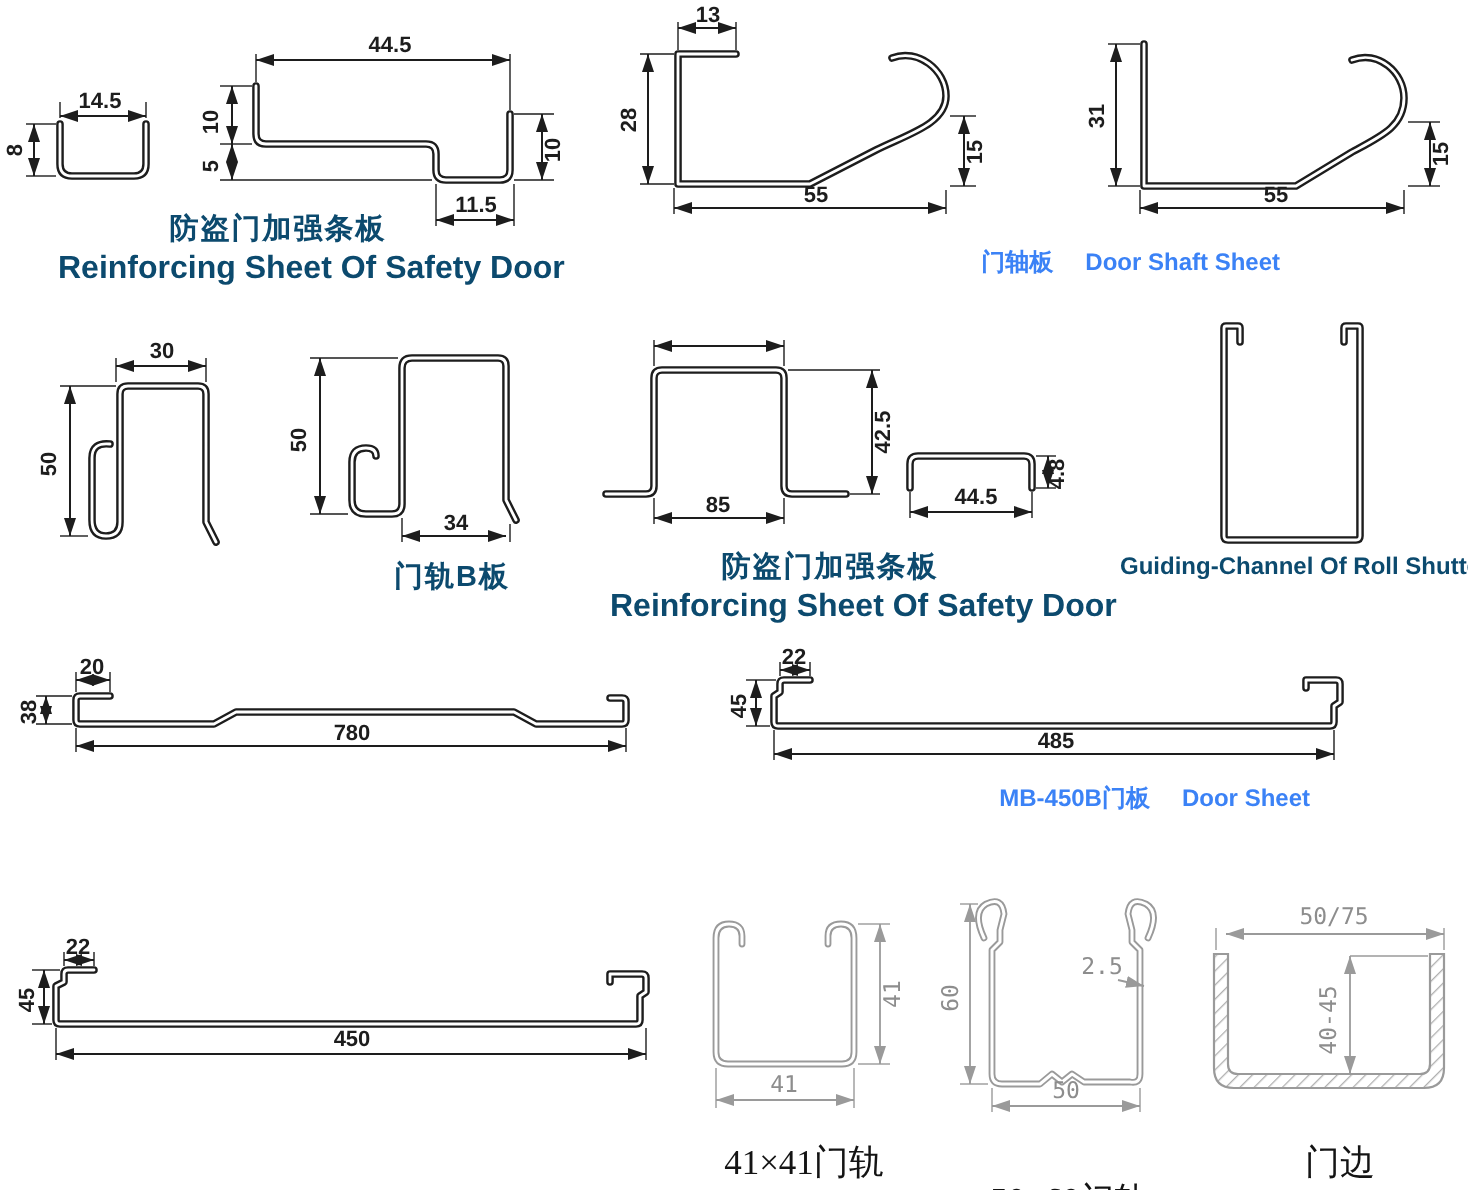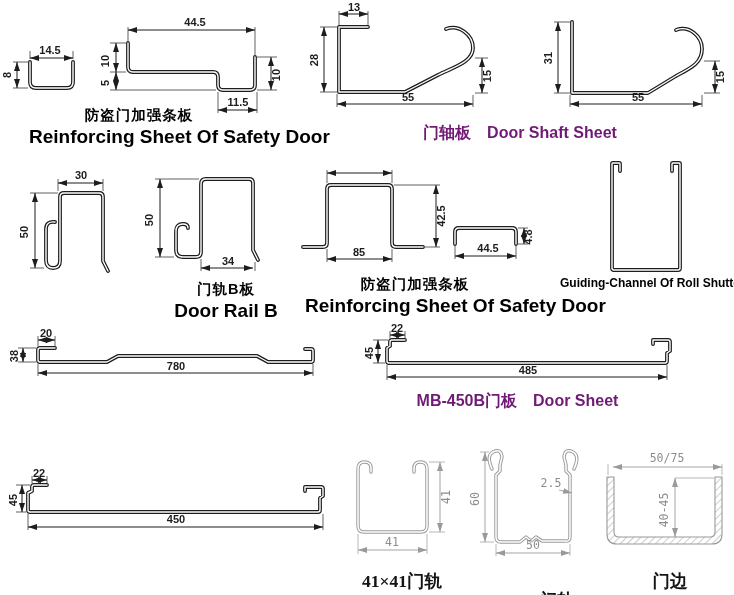--- a/index.html
+++ b/index.html
@@ -13,29 +13,29 @@
   .go{fill:none;stroke:#9a9a9a;stroke-width:3.4;stroke-linejoin:round;stroke-linecap:round}
   .gi{fill:none;stroke:#fff;stroke-width:1.5;stroke-linejoin:round;stroke-linecap:round}
   
   .d{stroke:#1d1d1d;stroke-width:1;fill:none}
   .x{stroke:#1d1d1d;stroke-width:0.7;fill:none}
   .dg{stroke:#9a9a9a;stroke-width:0.9;fill:none}
   .xg{stroke:#9a9a9a;stroke-width:0.7;fill:none}
   text{font:bold 11px "Liberation Sans",sans-serif;fill:#1d1d1d;text-anchor:middle}
   text.g{font:11.5px "DejaVu Sans Mono",monospace;fill:#8d8d8d}
   
-  .cap{position:absolute;text-align:center;font-weight:bold;color:#000000;
+  .cap{position:absolute;text-align:center;font-weight:bold;color:#0c4a6e;
        line-height:1.3;white-space:nowrap}
   .cap .cn{font-size:14.5px;letter-spacing:1px}
-  .cap .en{font-size:19px}
+  .cap .en{font-size:16px}
   .cap .en-sm{font-size:12px}
-  .capline{position:absolute;text-align:center;font-weight:bold;color:#701a75;
-           font-size:16px;white-space:nowrap}
+  .capline{position:absolute;text-align:right;font-weight:bold;color:#3b82f6;
+           font-size:12px;white-space:nowrap}
   .capline .sp{display:inline-block;width:16px}
-  .cadcap{position:absolute;text-align:center;font-weight:bold;font-size:17.5px;
+  .cadcap{position:absolute;text-align:center;font-weight:normal;font-size:17.5px;
           color:#141414;font-family:"Liberation Serif",serif;white-space:nowrap}
 </style>
 </head>
 <body>
 
 <div id="stage">
 
   <svg width="0" height="0">
     <defs>
       <marker id="ad" viewBox="0 0 9 6" refX="9" refY="3" markerWidth="9" markerHeight="6" markerUnits="userSpaceOnUse" orient="auto-start-reverse">
@@ -169,21 +169,20 @@
       <line class="x" x1="24" y1="89" x2="5" y2="89"></line>
     <line class="d" x1="10" y1="11" x2="10" y2="89" marker-start="url(#ad)" marker-end="url(#ad)"></line>
     <text x="3" y="52" transform="rotate(-90 3 52)">50</text>
     <line class="x" x1="51" y1="91" x2="51" y2="103"></line>
       <line class="x" x1="105" y1="94" x2="105" y2="103"></line>
     <line class="d" x1="51" y1="100" x2="103" y2="100" marker-start="url(#ad)" marker-end="url(#ad)"></line>
     <text x="78" y="97">34</text>
   </svg>
   <div class="cap" style="left:170px;top:280px;width:112px">
     <div class="cn">门轨B板</div>
-    <div class="en">Door Rail B</div>
   </div>
 
   <svg style="left:295;top:160" width="156" height="114">
     <line class="x" x1="32" y1="23" x2="32" y2="10"></line>
       <line class="x" x1="97" y1="23" x2="97" y2="10"></line>
     <line class="d" x1="32" y1="13" x2="97" y2="13" marker-start="url(#ad)" marker-end="url(#ad)"></line>
     <g>
       <path class="po" d="M8,87 H28 Q32,87 32,83 V29 Q32,25 36,25 H93 Q97,25 97,29 V83 Q97,87 101,87 H128"></path>
       <path class="pi" d="M8,87 H28 Q32,87 32,83 V29 Q32,25 36,25 H93 Q97,25 97,29 V83 Q97,87 101,87 H128"></path>
     </g>

